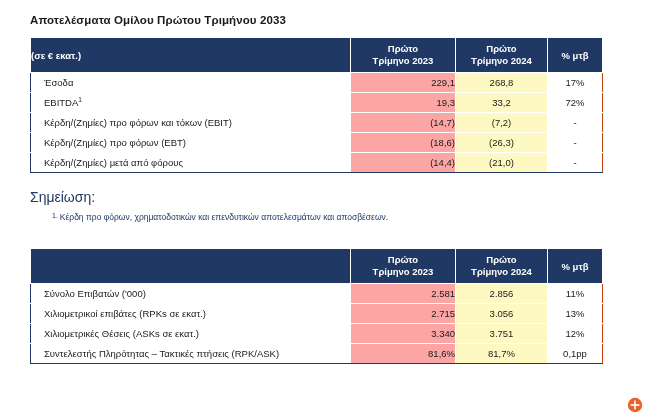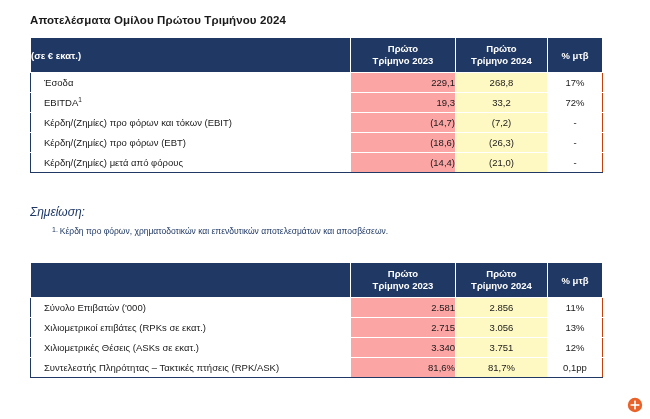--- a/index.html
+++ b/index.html
@@ -90,24 +90,23 @@
     border-right: 1px solid #c2410c;
   }
   tbody tr:last-child td {
     border-bottom: 1px solid #1f3864;
   }
   sup {
     font-size: 6.5px;
     vertical-align: super;
   }
   .note-head {
-    font-size: 12px;
+    font-size: 14px;
     color: #1f3864;
-    margin: 32px 0 0 2px;
-    font-style: italic;
+    margin: 16px 0 0 2px;
   }
   .note-item {
     font-size: 8.5px;
     color: #1f3864;
     margin: 7px 0 0 24px;
     display: flex;
     gap: 2px;
   }
   .note-num {
     font-size: 7px;
@@ -120,21 +119,21 @@
     bottom: 6px;
     width: 16px;
     height: 16px;
   }
 </style>
 </head>
 <body>
 
 <div class="page">
 
-  <div class="doc-title">Αποτελέσματα Ομίλου Πρώτου Τριμήνου 2024</div>
+  <div class="doc-title">Αποτελέσματα Ομίλου Πρώτου Τριμήνου 2033</div>
 
   <table class="fin">
     <colgroup>
       <col style="width:320px">
       <col style="width:105px">
       <col style="width:92px">
       <col style="width:55px">
     </colgroup>
     <thead>
       <tr>

